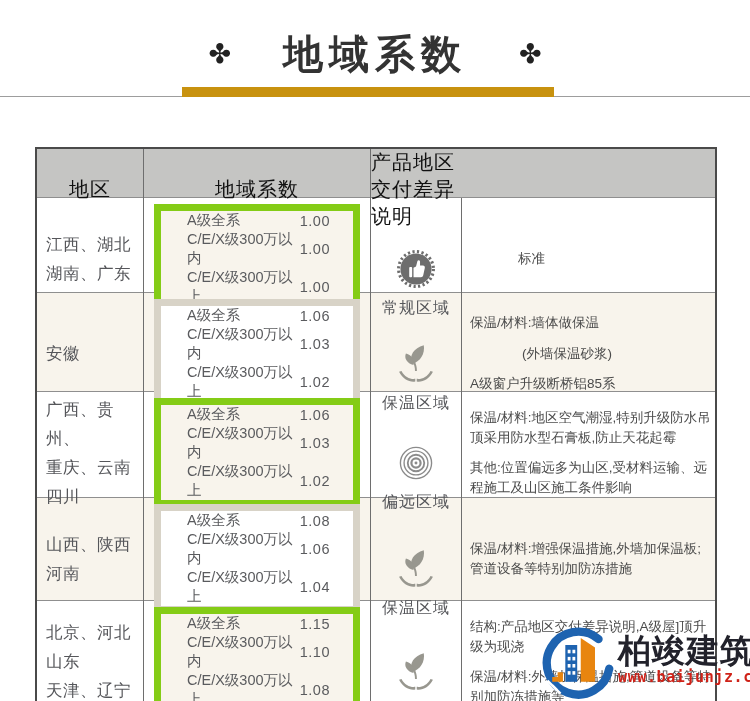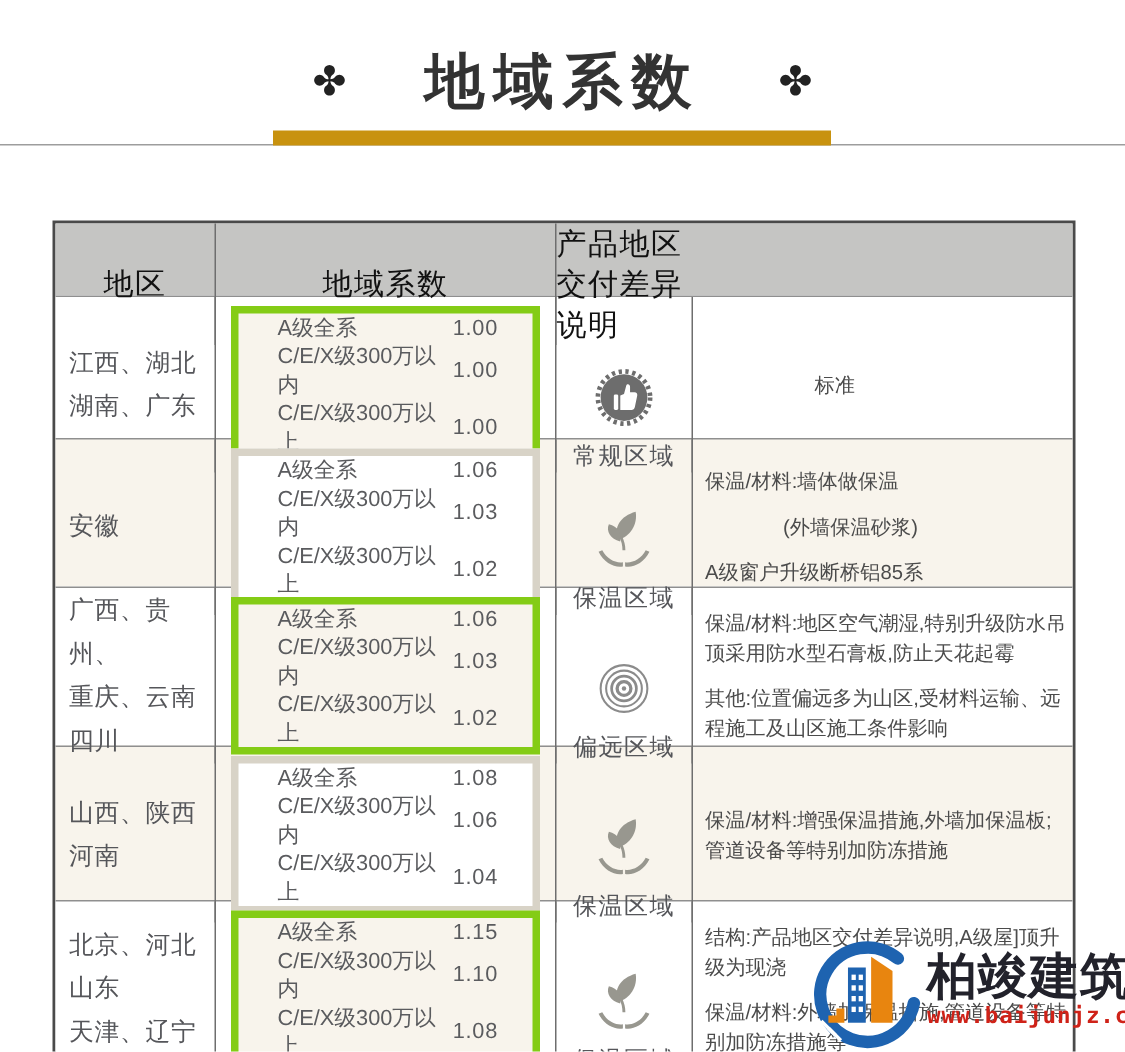--- a/index.html
+++ b/index.html
@@ -27,37 +27,37 @@
   .tbody .tr:nth-child(1){height:94px;}
   .tbody .tr:nth-child(2){height:98px;}
   .tbody .tr:nth-child(3){height:105px;}
   .tbody .tr:nth-child(4){height:102px;}
   .tbody .tr:nth-child(5){height:111px;}
 
   .region{display:flex;align-items:center;}
   .region-lines{padding-left:9px;font-size:16.5px;color:#55565a;line-height:29px;letter-spacing:0.5px;}
 
   .coeff{position:relative;display:flex;}
-  .panel{flex:1;margin:6px 10px;border:5px solid #84cc16;background:#f8f4ec;
+  .panel{flex:1;margin:6px 10px;border:7px solid #84cc16;background:#f8f4ec;
     display:flex;flex-direction:column;justify-content:space-evenly;}
   .tr.tint .panel{background:#ffffff;border-color:#d8d3c7;}
   .coeff-line{display:flex;justify-content:space-between;align-items:center;padding:0 23px 0 26px;
     font-size:14.5px;color:#5a5b5e;}
   .coeff-value{letter-spacing:0.5px;}
 
   .zone{display:flex;flex-direction:column;align-items:center;justify-content:flex-end;gap:7px;}
   .zone-icon{width:44px;height:44px;display:block;}
   .zone-icon svg{width:100%;height:100%;display:block;}
   .zone-label{font-size:16px;color:#55565a;letter-spacing:1px;white-space:nowrap;}
 
   .notes{display:flex;flex-direction:column;justify-content:center;
     padding:4px 2px 4px 8px;font-size:13.5px;color:#4b4b4b;line-height:19.5px;}
   .notes p{margin:5.5px 0;}
   .notes p.indent{text-indent:52px;}
-  .tbody .tr:nth-child(1) .notes{padding-left:81px;}
+  .tbody .tr:nth-child(1) .notes{padding-left:56px;}
 
   
   .watermark{position:absolute;top:626px;left:538px;width:215px;display:flex;align-items:flex-start;gap:4px;}
   .wm-mark{width:76px;height:76px;flex:0 0 auto;}
   .wm-text{display:flex;flex-direction:column;margin-top:8px;}
   .wm-brand{font-size:33px;font-weight:800;color:#22222b;letter-spacing:1px;line-height:34px;white-space:nowrap;}
   .wm-url{font-size:15px;font-weight:700;color:#cf2218;letter-spacing:0.6px;line-height:18px;
     font-family:"DejaVu Sans Mono","Liberation Mono",monospace;white-space:nowrap;}
 </style>
 </head>

